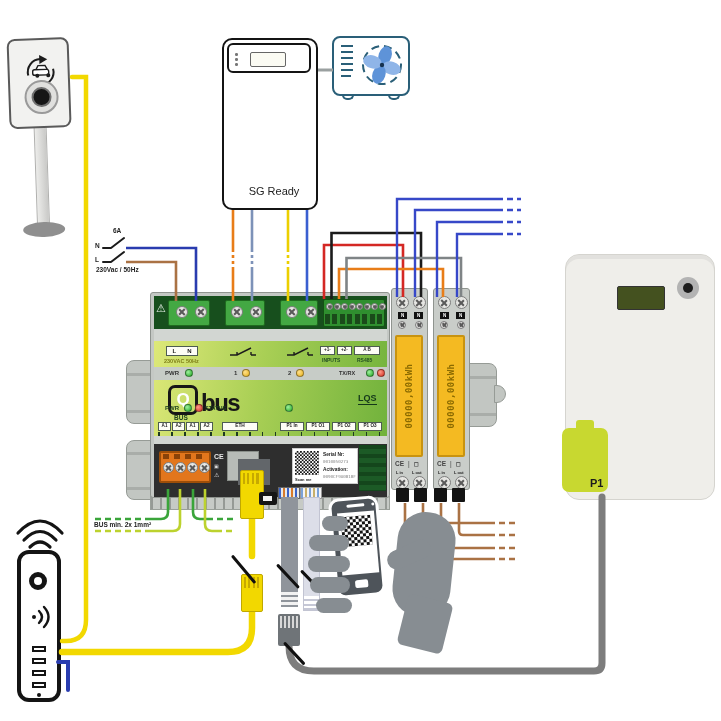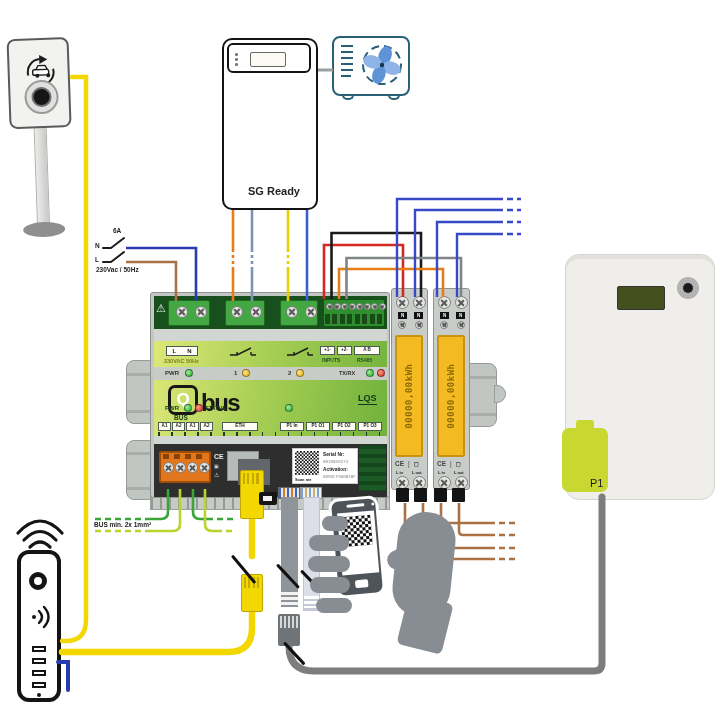--- a/index.html
+++ b/index.html
@@ -127,21 +127,21 @@
   <div class="a txt" style="left:95px;top:256px;font-size:6.5px;font-weight:bold;z-index:21">L</div>
   <div class="a txt" style="left:96px;top:266px;font-size:6.5px;font-weight:bold;z-index:21">230Vac / 50Hz</div>
 
   <div class="a" style="left:222px;top:38px;width:96px;height:172px;background:#fff;border:2.5px solid #141414;border-radius:10px;z-index:10">
     <div class="a" style="left:3px;top:3px;width:84px;height:30px;border:2px solid #141414;border-radius:6px;">
       <div class="a" style="left:21px;top:7px;width:36px;height:15px;border:1.5px solid #666;background:#fbfbf3;border-radius:2px;"></div>
       <div class="a" style="left:6px;top:8px;width:2.5px;height:2.5px;background:#777;border-radius:50%;"></div>
       <div class="a" style="left:6px;top:13px;width:2.5px;height:2.5px;background:#777;border-radius:50%;"></div>
       <div class="a" style="left:6px;top:18px;width:2.5px;height:2.5px;background:#777;border-radius:50%;"></div>
     </div>
-    <div class="a txt" style="left:0;top:145px;width:100px;text-align:center;font-size:11px;font-weight:bold;">SG Ready</div>
+    <div class="a txt" style="left:0;top:145px;width:100px;text-align:center;font-size:11px;font-weight:normal;">SG Ready</div>
   </div>
 
   <div class="a" style="left:332px;top:36px;width:78px;height:60px;background:#fff;border:2.5px solid #2a5f78;border-radius:8px;z-index:10">
     <svg class="a" width="74" height="56" style="left:0;top:0">
       <g stroke="#2a5f78" stroke-width="2">
         <line x1="7" y1="8" x2="19" y2="8"></line>
           <line x1="7" y1="14" x2="19" y2="14"></line>
         <line x1="7" y1="20" x2="19" y2="20"></line>
           <line x1="7" y1="26" x2="19" y2="26"></line>
         <line x1="7" y1="32" x2="19" y2="32"></line>
@@ -327,21 +327,21 @@
   <div class="a" style="left:434px;top:488px;width:13px;height:14px;background:#141414;border-radius:1px;z-index:10"></div>
   <div class="a" style="left:452px;top:488px;width:13px;height:14px;background:#141414;border-radius:1px;z-index:10"></div>
 
   <div class="a" style="left:565px;top:254px;width:150px;height:246px;background:#efeeea;border:1px solid #d5d4cf;border-radius:14px;box-shadow:inset 0 4px 0 rgba(0,0,0,.05);z-index:10">
     <div class="a" style="left:51px;top:31px;width:48px;height:24px;background:#44511f;border:1px solid #333;border-radius:2px;"></div>
     <div class="a" style="left:111px;top:22px;width:22px;height:22px;background:#b3b3b3;border-radius:50%;"></div>
     <div class="a" style="left:117px;top:28px;width:10px;height:10px;background:#1c1c1c;border-radius:50%;"></div>
   </div>
   <div class="a" style="left:576px;top:420px;width:18px;height:14px;background:#c8d830;border-radius:3px;z-index:11"></div>
   <div class="a" style="left:562px;top:428px;width:46px;height:64px;background:#c8d830;border-radius:7px;z-index:11">
-    <span class="a txt" style="left:28px;top:49px;font-size:11px;font-weight:normal;color:#1c1c1c;">P1</span>
+    <span class="a txt" style="left:28px;top:49px;font-size:11px;font-weight:bold;color:#1c1c1c;">P1</span>
   </div>
 
   <svg class="a" width="90" height="60" style="left:5px;top:515px;z-index:21">
     <g fill="none" stroke="#141414" stroke-width="3.2" stroke-linecap="round">
       <path d="M25,32 Q35,22 45,32"></path>
       <path d="M19,25 Q35,8 51,25"></path>
       <path d="M13,18 Q35,-6 57,18"></path>
     </g>
   </svg>
   <div class="a" style="left:17px;top:550px;width:44px;height:152px;background:#fff;border:4px solid #141414;border-radius:12px;z-index:10">

